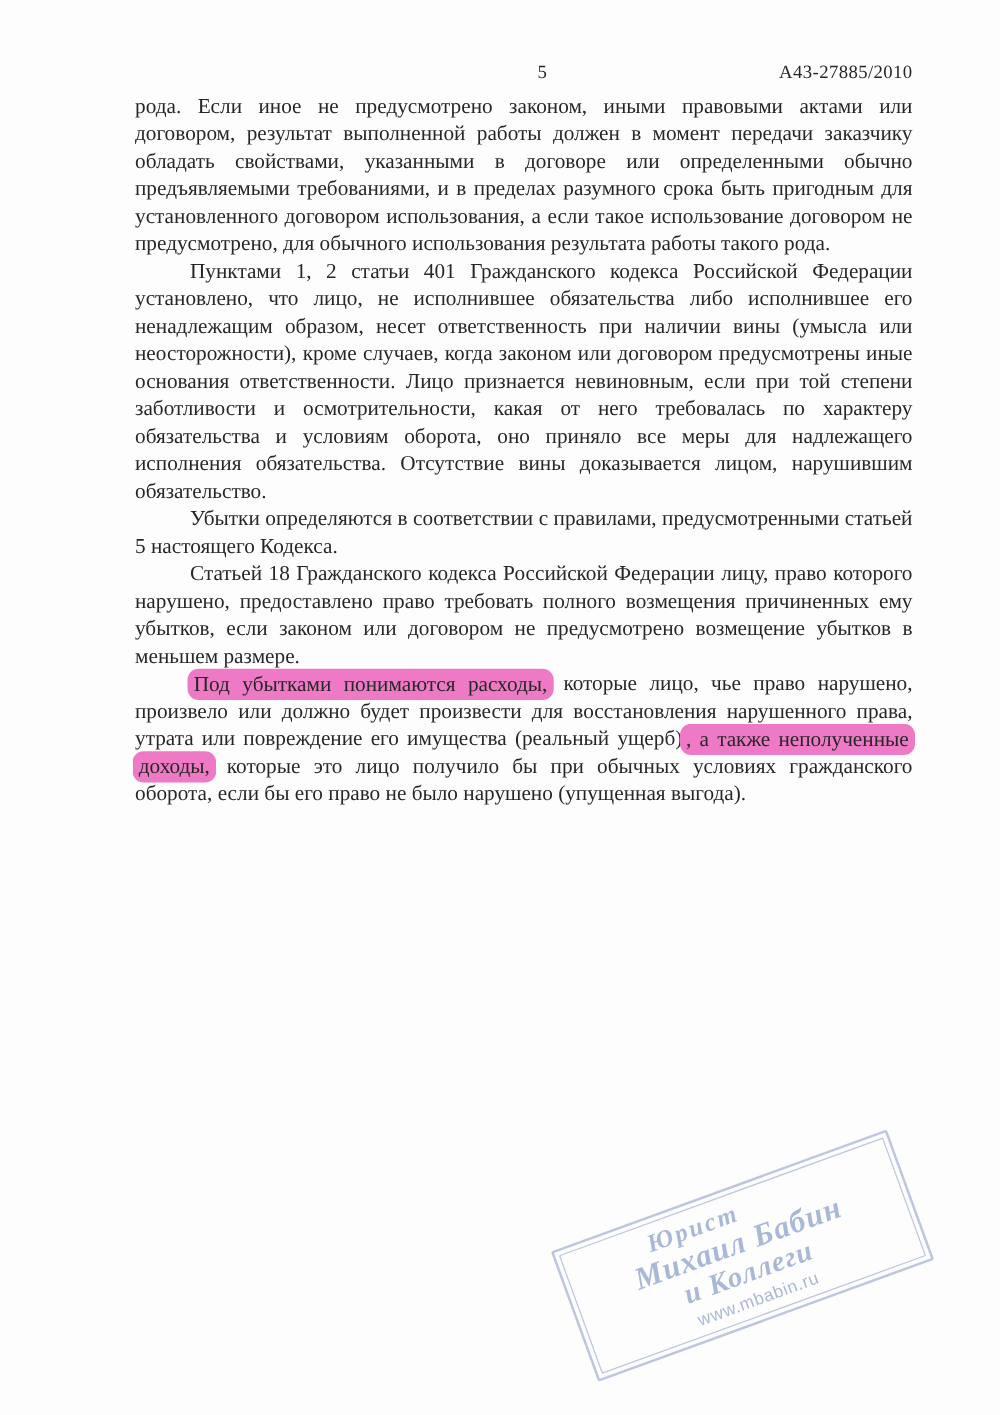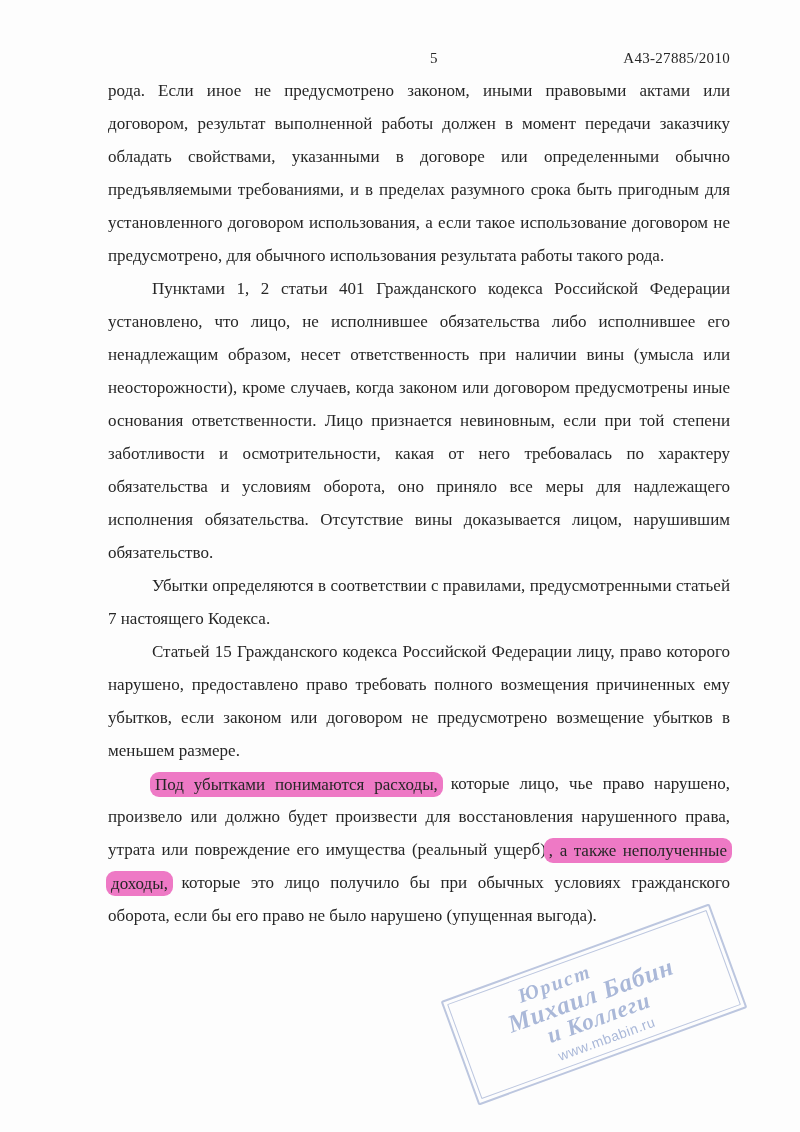--- a/index.html
+++ b/index.html
@@ -39,21 +39,21 @@
     letter-spacing: 0.3px;
   }
   
   .doc-body {
     position: absolute;
     top: 74px;
     left: 108px;
     width: 622px;
     z-index: 2;
     font-size: 17px;
-    line-height: 33px;
+    line-height: 22px;
     text-align: justify;
     hyphens: none;
   }
   p.para {
     margin: 0;
     padding: 0;
   }
   p.para.indent { text-indent: 44px; }
   .hl {
     background: var(--hl, #ee79c5);
@@ -137,18 +137,18 @@
   </div>
 
   <div class="page-header">
     <span class="page-number">5</span>
     <span class="case-number">А43-27885/2010</span>
   </div>
 
   <div class="doc-body" id="doc-body">
       <p class="para"><span>рода. Если иное не предусмотрено законом, иными правовыми актами или договором, результат выполненной работы должен в момент передачи заказчику обладать свойствами, указанными в договоре или определенными обычно предъявляемыми требованиями, и в пределах разумного срока быть пригодным для установленного договором использования, а если такое использование договором не предусмотрено, для обычного использования результата работы такого рода.</span></p>
       <p class="para indent"><span>Пунктами 1, 2 статьи 401 Гражданского кодекса Российской Федерации установлено, что лицо, не исполнившее обязательства либо исполнившее его ненадлежащим образом, несет ответственность при наличии вины (умысла или неосторожности), кроме случаев, когда законом или договором предусмотрены иные основания ответственности. Лицо признается невиновным, если при той степени заботливости и осмотрительности, какая от него требовалась по характеру обязательства и условиям оборота, оно приняло все меры для надлежащего исполнения обязательства. Отсутствие вины доказывается лицом, нарушившим обязательство.</span></p>
-      <p class="para indent"><span>Убытки определяются в соответствии с правилами, предусмотренными статьей 7 настоящего Кодекса.</span></p>
-      <p class="para indent"><span>Статьей 15 Гражданского кодекса Российской Федерации лицу, право которого нарушено, предоставлено право требовать полного возмещения причиненных ему убытков, если законом или договором не предусмотрено возмещение убытков в меньшем размере.</span></p>
+      <p class="para indent"><span>Убытки определяются в соответствии с правилами, предусмотренными статьей 5 настоящего Кодекса.</span></p>
+      <p class="para indent"><span>Статьей 18 Гражданского кодекса Российской Федерации лицу, право которого нарушено, предоставлено право требовать полного возмещения причиненных ему убытков, если законом или договором не предусмотрено возмещение убытков в меньшем размере.</span></p>
       <p class="para indent"><span class="hl">Под убытками понимаются расходы,</span><span> которые лицо, чье право нарушено, произвело или должно будет произвести для восстановления нарушенного права, утрата или повреждение его имущества (реальный ущерб)</span><span class="hl">, а также неполученные доходы,</span><span> которые это лицо получило бы при обычных условиях гражданского оборота, если бы его право не было нарушено (упущенная выгода).</span></p>
     </div>
 
 </div>
 
 </body></html>

